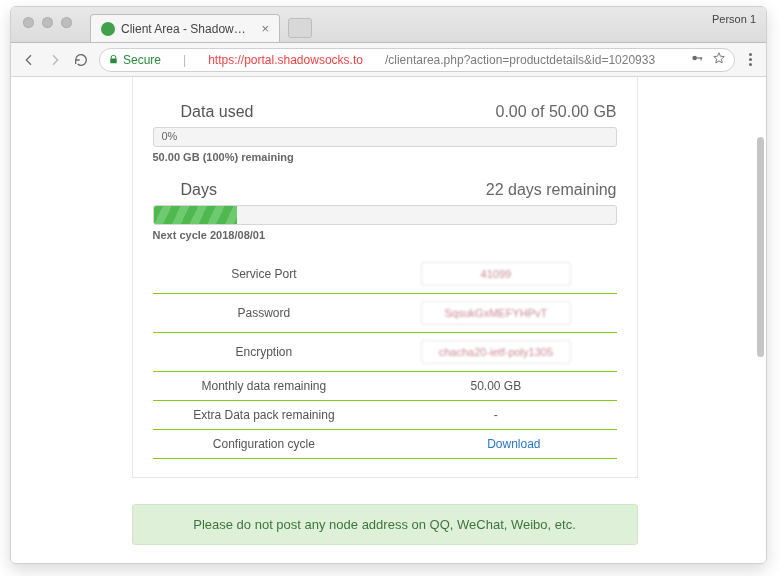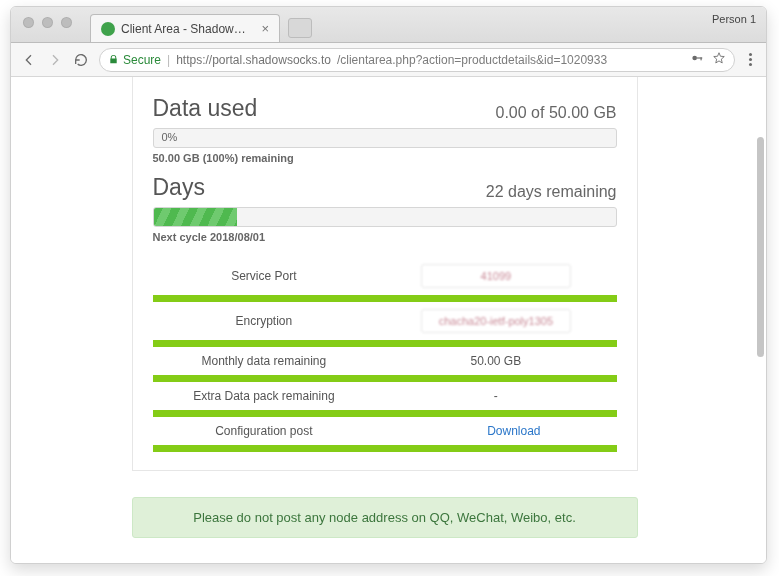--- a/index.html
+++ b/index.html
@@ -47,45 +47,45 @@
   .tab .close{ font-size:13px; color:#777; margin-left:4px; cursor:pointer;}
   .new-tab { width:24px; height:20px; background:#d8d8d8; border:1px solid #bcbcbc; border-radius:3px; margin:0 0 4px 8px;}
   .profile-badge{ position:absolute; right:10px; top:6px; font-size:11px; color:#444;}
   .toolbar {
     height:34px; display:flex; align-items:center; gap:10px;
     padding:0 10px; border-bottom:1px solid #d7d7d7;
     background:#f6f6f6;
   }
   .nav-btn{ width:16px;height:16px;display:flex;align-items:center;justify-content:center;color:#6b6b6b;cursor:pointer;}
   .nav-btn svg{width:16px;height:16px;stroke:#6b6b6b;fill:none;stroke-width:2;}
-  .omnibox{ flex:1; height:24px; border:1px solid #d0d0d0; border-radius:12px; background:#fff; display:flex; align-items:center; padding:0 8px; font-size:12px; color:#555; gap:6px; overflow:hidden;}
+  .omnibox{ flex:1; height:24px; border:1px solid #d0d0d0; border-radius:12px; background:#fff; display:flex; align-items:center; padding:0 8px; font-size:12px; color:#555; gap:22px; overflow:hidden;}
   .secure-badge{display:flex;align-items:center;gap:4px;color:#2a8a3a;font-size:12px;}
   .secure-badge svg{width:11px;height:11px;fill:#2a8a3a;}
-  .url-host{color:#737373;}
+  .url-host{color:#ef4444;}
   .url-path{color:#7c7c7c;}
   .omni-right{margin-left:auto;display:flex;gap:8px;align-items:center;color:#6b6b6b;}
   .omni-right svg{width:14px;height:14px;fill:none;stroke:#6b6b6b;stroke-width:1.5;}
   .key-ico svg{stroke:none;fill:#6b6b6b;}
   .kebab{display:flex;flex-direction:column;gap:2px;padding:4px;cursor:pointer;}
   .kebab span{width:3px;height:3px;background:#6b6b6b;border-radius:50%;}
   .viewport{flex:1;overflow:hidden;display:flex;position:relative;background:#fff;}
   .scroll-track{position:absolute;right:2px;top:60px;bottom:10px;width:7px;}
   .scroll-thumb{position:absolute;right:0;top:0;width:7px;height:220px;background:#c5c5c5;border-radius:4px;}
   .page{flex:1;display:flex;justify-content:center;overflow:hidden;padding-right:8px;}
   .card{width:506px;margin-top:0px;}
   .panel{border:1px solid #e6e6e6;border-top:none;padding:14px 20px 18px 20px;}
   .sec-head{display:flex;justify-content:space-between;align-items:flex-end;margin-top:4px;}
-  .sec-title{font-size:23px;color:#555;font-weight:400;}
+  .sec-title{font-size:16px;color:#555;font-weight:400;margin-left:28px;}
   .sec-sub{font-size:16px;color:#666;margin-top:8px;}
   .bar{height:20px;border:1px solid #d6d6d6;border-radius:3px;background:#f4f4f4;margin-top:6px;position:relative;overflow:hidden;}
   .bar-label{position:absolute;left:8px;top:2px;font-size:11px;color:#666;}
   .bar-fill{height:100%;background:repeating-linear-gradient(115deg,#4fb94f 0,#4fb94f 8px,#6fca6f 8px,#6fca6f 16px);}
   .small-note{font-size:11px;color:#666;margin-top:4px;font-weight:bold;}
   .info-table{width:100%;margin-top:14px;border-collapse:collapse;font-size:12px;color:#555;}
-  .info-table td{padding:7px 6px;border-bottom:7px solid #84cc16;}
+  .info-table td{padding:7px 6px;border-bottom:1px solid #84cc16;}
   .info-table td.k{width:48%;text-align:center;color:#555;}
   .info-table td.v{text-align:center;}
   .pill{display:inline-block;min-width:150px;padding:5px 14px;border:1px solid #e6e6e6;border-radius:3px;background:#fff;font-size:11px;color:#c98a97;filter:blur(1.3px);}
   .link{color:#2a76c9;cursor:pointer;margin-left:36px;}
   .notice{margin-top:26px;background:#dff0d8;border:1px solid #cde8c6;color:#3c763d;border-radius:3px;padding:12px;text-align:center;font-size:13px;}
 </style>
 </head>
 <body>
 
 <div class="browser-frame">
@@ -177,33 +177,37 @@
           </div>
           <div class="small-note">Next cycle 2018/08/01</div>
 
           <table class="info-table">
             <tbody>
                 <tr>
                   <td class="k">Service Port</td>
                   <td class="v"><span class="pill">41099</span></td>
                 </tr>
             <tr>
+                  <td class="k">Password</td>
+                  <td class="v"><span class="pill">SqsukGxMEFYHPvT</span></td>
+                </tr>
+            <tr>
                   <td class="k">Encryption</td>
                   <td class="v"><span class="pill">chacha20-ietf-poly1305</span></td>
                 </tr>
             <tr>
                   <td class="k">Monthly data remaining</td>
                   <td class="v">50.00 GB</td>
                 </tr>
             <tr>
                   <td class="k">Extra Data pack remaining</td>
                   <td class="v">-</td>
                 </tr>
             <tr>
-                  <td class="k">Configuration post</td>
+                  <td class="k">Configuration cycle</td>
                   <td class="v"><span class="link">Download</span></td>
                 </tr>
           </tbody>
             </table>
         </div>
 
         <div class="notice">Please do not post any node address on QQ, WeChat, Weibo, etc.</div>
       </div>
     </div>
     <div class="scroll-track">

